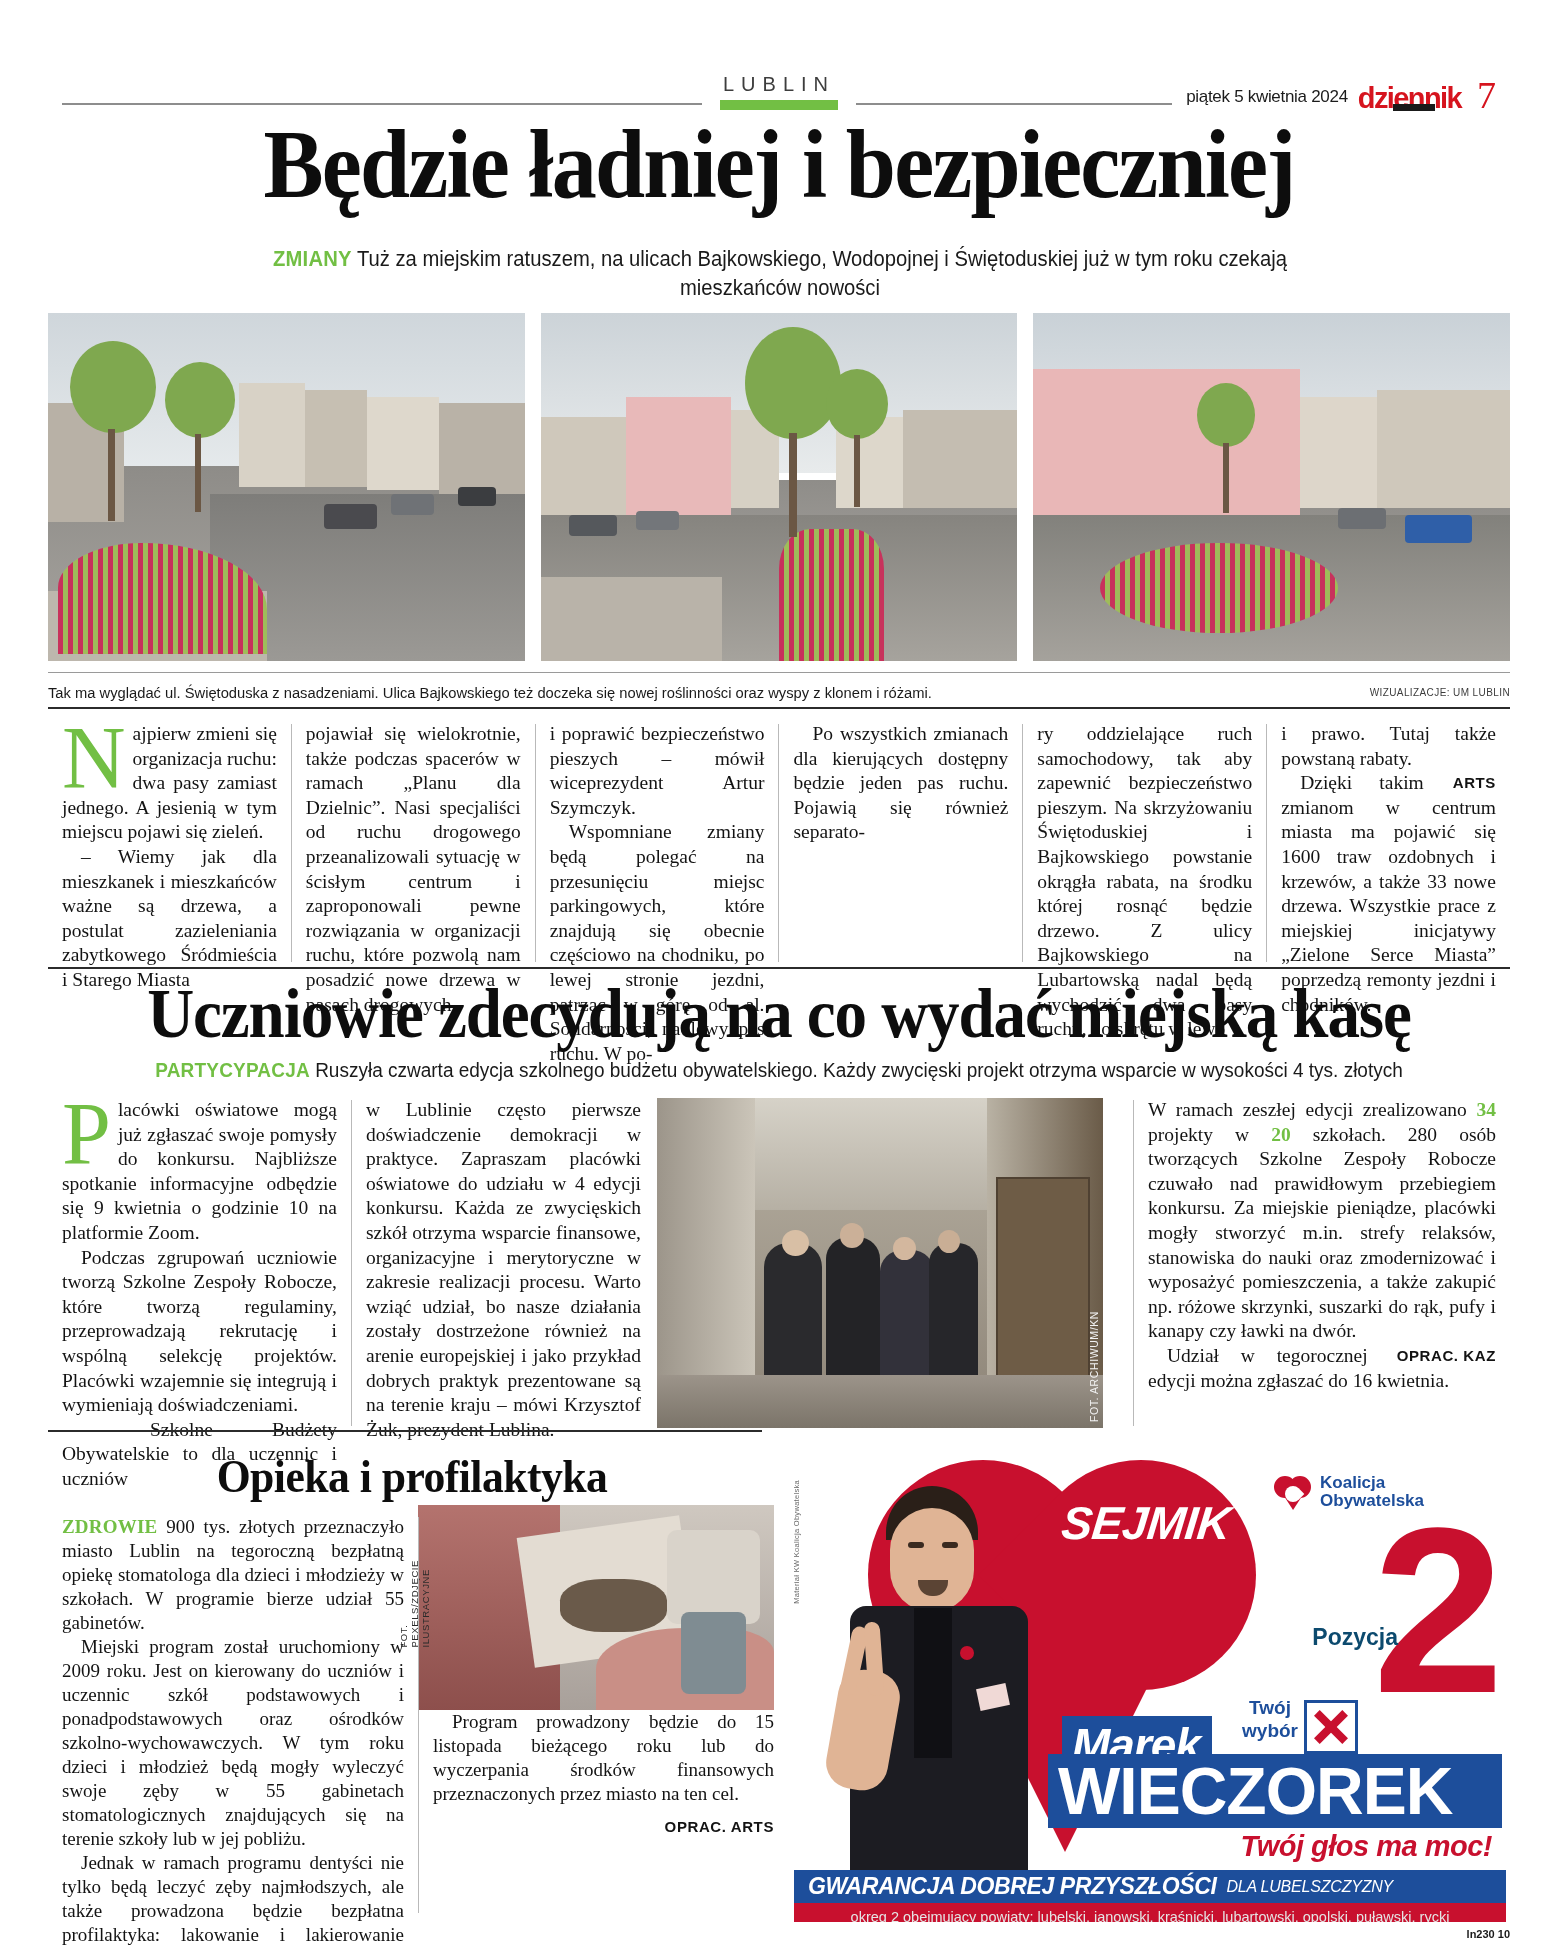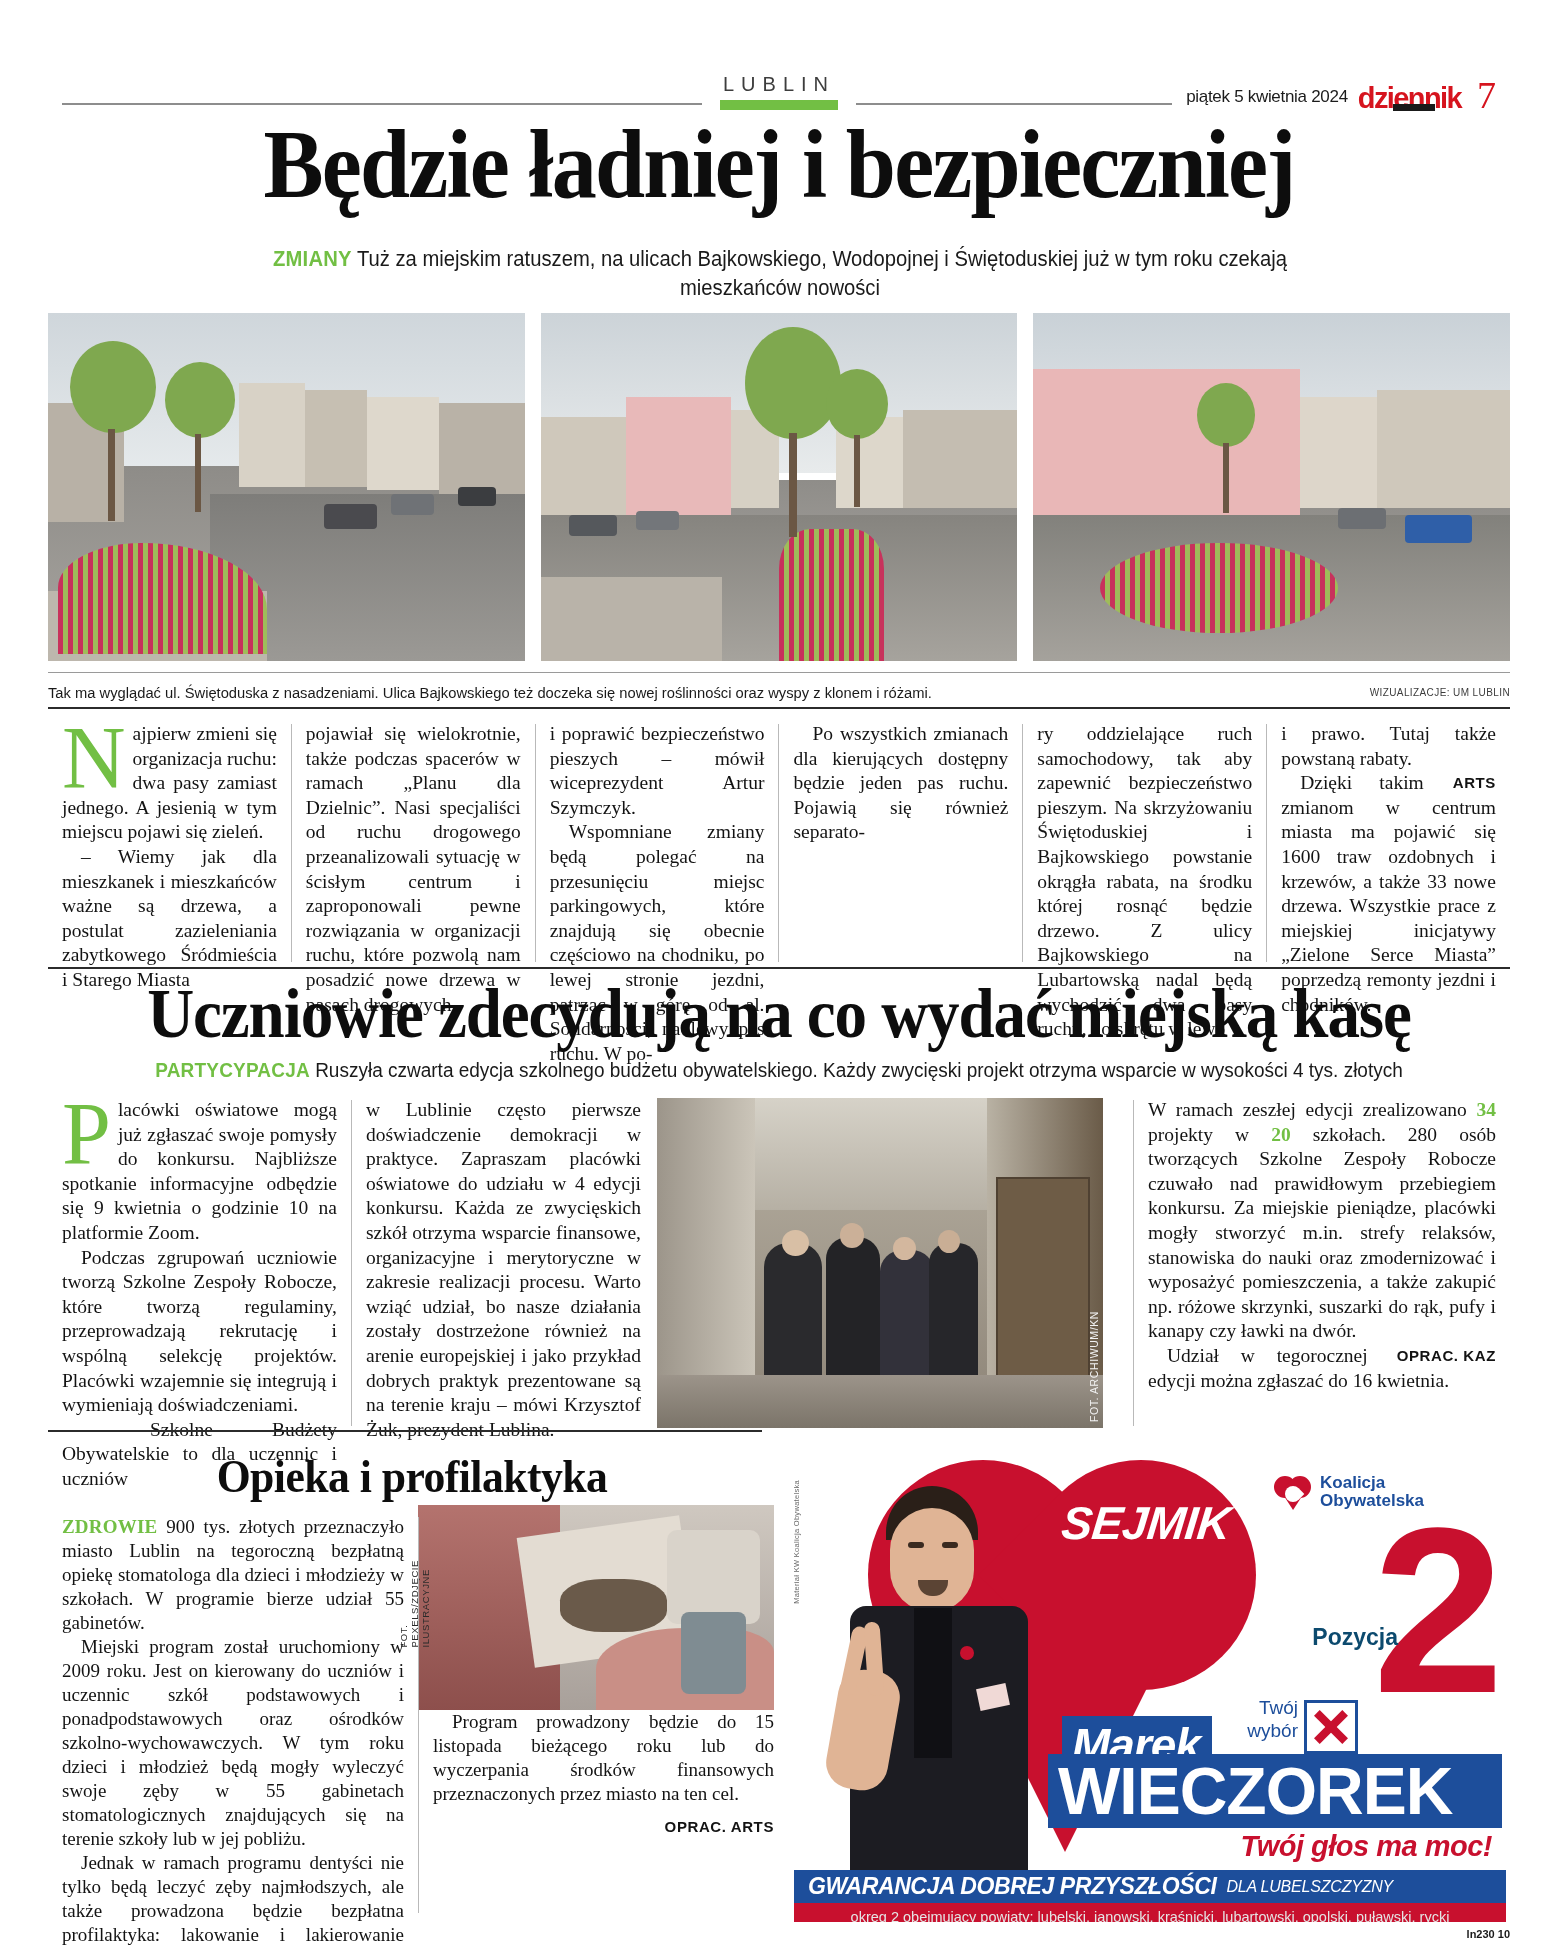--- a/index.html
+++ b/index.html
@@ -100,21 +100,21 @@
   .heart{position:absolute;background:#c8102e;}
   .ad-sejmik{position:absolute;left:272px;top:44px;font-weight:bold;font-size:46px;color:#fff;
     letter-spacing:-0.5px;font-style:italic;transform:skewX(-6deg);}
   .ko-logo{position:absolute;right:86px;top:22px;display:flex;align-items:center;gap:8px;}
   .ko-heart{width:38px;height:36px;position:relative;}
   .ko-text{color:#1d4e9b;font-weight:bold;font-size:17px;line-height:18px;}
   .ad-two{position:absolute;right:6px;top:48px;font-size:236px;line-height:220px;
     font-weight:bold;color:#c8102e;font-family:"Liberation Sans", sans-serif;}
   .ad-pozycja{position:absolute;right:112px;top:172px;font-size:23px;color:#0c4a6e;font-weight:bold;}
   .ad-twoj{position:absolute;right:212px;top:244px;font-size:19px;color:#1d4e9b;
-    font-weight:normal;line-height:23px;text-align:right;}
+    font-weight:bold;line-height:23px;text-align:center;}
   .ad-check{position:absolute;right:152px;top:248px;width:48px;height:48px;border:3px solid #1d4e9b;
     background:#fff;}
   .ad-check .x1,.ad-check .x2{position:absolute;left:50%;top:50%;width:40px;height:8px;
     background:#c8102e;transform-origin:center;}
   .ad-check .x1{transform:translate(-50%,-50%) rotate(45deg);}
   .ad-check .x2{transform:translate(-50%,-50%) rotate(-45deg);}
   .ad-marek{position:absolute;left:272px;top:264px;font-size:46px;font-weight:bold;color:#fff;
     background:#1d4e9b;padding:2px 12px 2px 10px;font-style:italic;letter-spacing:-1px;}
   .ad-nazwisko{position:absolute;left:258px;top:302px;right:8px;background:#1d4e9b;color:#fff;
     font-size:66px;font-weight:bold;letter-spacing:-1px;padding:4px 10px;line-height:66px;}

